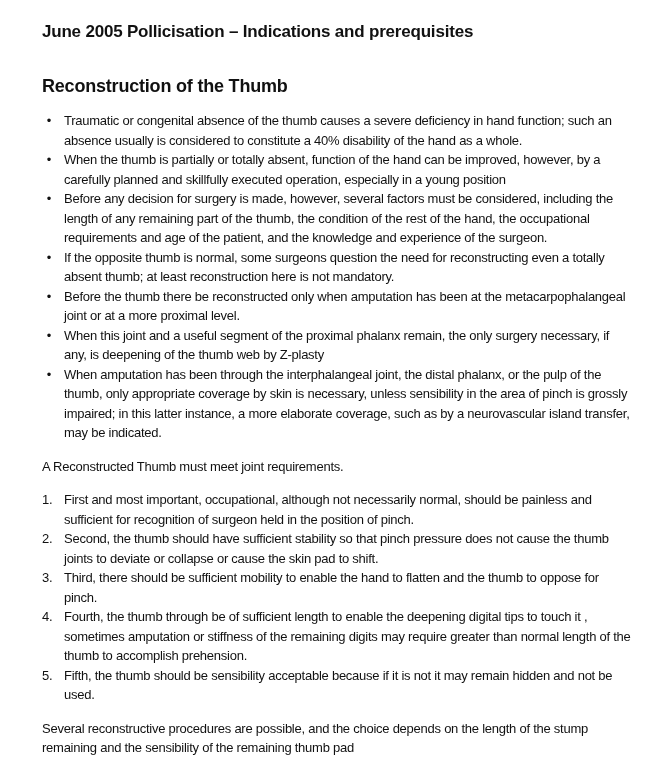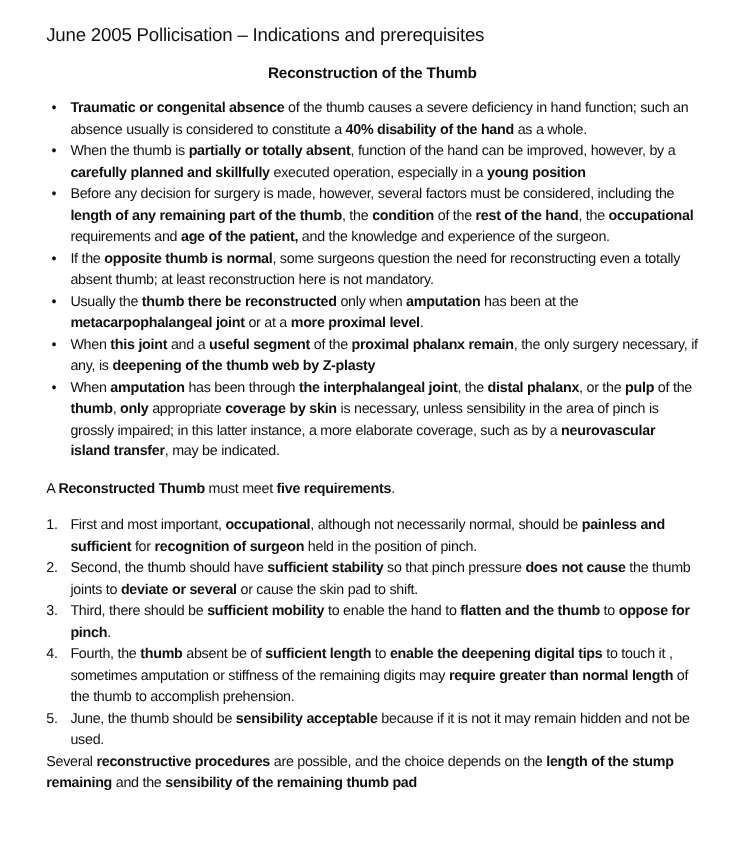--- a/index.html
+++ b/index.html
@@ -2,53 +2,53 @@
 <html><head>
 <meta charset="utf-8">
 <style>
   html, body { margin: 0; padding: 0; background: #ffffff; }
   body {
     width: 665px; height: 766px; overflow: hidden;
     font-family: "Liberation Sans", sans-serif;
     color: #111;
   }
   .page { position: relative; padding: 22px 30px 0 42px; }
-  .title { font-size: 17px; font-weight: normal; margin: 0 0 16px 0; letter-spacing: -0.2px; }
-  .subtitle { font-size: 14px; font-weight: bold; margin: 0 0 14px 0; letter-spacing: -0.2px; text-align: center; }
+  .title { font-size: 17px; font-weight: bold; margin: 0 0 34px 0; letter-spacing: -0.2px; }
+  .subtitle { font-size: 18px; font-weight: bold; margin: 0 0 14px 0; letter-spacing: -0.2px; }
   ul.bullets { list-style: none; margin: 0; padding: 0; }
   ul.bullets li { position: relative; padding-left: 22px; font-size: 13px; line-height: 19.5px; letter-spacing: -0.25px; }
   ul.bullets li .marker { position: absolute; left: 0; top: 0; width: 14px; text-align: center; }
   .para { font-size: 13px; line-height: 19.5px; letter-spacing: -0.25px; margin: 14px 0 14px 0; }
   ol.reqs { list-style: none; margin: 0; padding: 0; }
   ol.reqs li { position: relative; padding-left: 22px; font-size: 13px; line-height: 19.5px; letter-spacing: -0.25px; }
   ol.reqs li .marker { position: absolute; left: 0; top: 0; }
-  .final { margin-top: 0; }
-  b { font-weight: bold; }
+  .final { margin-top: 14px; }
+  b { font-weight: normal; }
 </style>
 </head>
 <body>
 
 <div class="page">
   <h1 class="title">June 2005 Pollicisation – Indications and prerequisites</h1>
   <h2 class="subtitle">Reconstruction of the Thumb</h2>
 
   <ul class="bullets" id="bullets">
       <li><span class="marker">•</span><b>Traumatic or congenital absence</b><span> of the thumb causes a severe deficiency in hand function; such an absence usually is considered to constitute a </span><b>40% disability of the hand</b><span> as a whole.</span></li>
       <li><span class="marker">•</span><span>When the thumb is </span><b>partially or totally absent</b><span>,  function of the hand can be improved, however, by a </span><b>carefully planned and skillfully</b><span> executed operation, especially in a </span><b>young position</b></li>
       <li><span class="marker">•</span><span>Before any decision for surgery is made, however, several factors must be considered, including the </span><b>length of any remaining part of the thumb</b><span>, the </span><b>condition</b><span> of the </span><b>rest of the hand</b><span>, the </span><b>occupational</b><span> requirements and </span><b>age of the patient,</b><span> and the knowledge and experience of the surgeon.</span></li>
       <li><span class="marker">•</span><span>If the </span><b>opposite thumb is normal</b><span>, some surgeons question the need for reconstructing even a totally absent thumb; at least reconstruction here is not mandatory.</span></li>
-      <li><span class="marker">•</span><span>Usually the </span><b>thumb there be reconstructed</b><span> only when </span><b>amputation</b><span> has been at the </span><b>metacarpophalangeal joint</b><span> or at a </span><b>more proximal level</b><span>.</span></li>
+      <li><span class="marker">•</span><span>Before the </span><b>thumb there be reconstructed</b><span> only when </span><b>amputation</b><span> has been at the </span><b>metacarpophalangeal joint</b><span> or at a </span><b>more proximal level</b><span>.</span></li>
       <li><span class="marker">•</span><span>When </span><b>this joint</b><span> and a </span><b>useful segment</b><span> of the </span><b>proximal phalanx remain</b><span>, the only surgery necessary, if any, is </span><b>deepening of the thumb web by Z-plasty</b></li>
       <li><span class="marker">•</span><span>When </span><b>amputation</b><span> has been through </span><b>the interphalangeal joint</b><span>, the </span><b>distal phalanx</b><span>, or the </span><b>pulp</b><span> of the </span><b>thumb</b><span>, </span><b>only</b><span> appropriate </span><b>coverage by skin</b><span> is necessary, unless sensibility in the area of pinch is grossly impaired; in this latter instance, a more elaborate coverage, such as by a </span><b>neurovascular island transfer</b><span>, may be indicated.</span></li>
     </ul>
 
-  <p class="para" id="req-intro"><span>A </span><b>Reconstructed Thumb</b><span> must meet </span><b>five requirements</b><span>.</span></p>
+  <p class="para" id="req-intro"><span>A </span><b>Reconstructed Thumb</b><span> must meet </span><b>joint requirements</b><span>.</span></p>
 
   <ol class="reqs" id="reqs">
       <li><span class="marker">1.</span><span>First and most important, </span><b>occupational</b><span>, although not necessarily normal, should be </span><b>painless and sufficient</b><span> for </span><b>recognition of surgeon</b><span> held in the position of pinch.</span></li>
-      <li><span class="marker">2.</span><span>Second, the thumb should have </span><b>sufficient stability</b><span> so that pinch pressure </span><b>does not cause</b><span> the thumb joints to </span><b>deviate or several</b><span> or cause the skin pad to shift.</span></li>
+      <li><span class="marker">2.</span><span>Second, the thumb should have </span><b>sufficient stability</b><span> so that pinch pressure </span><b>does not cause</b><span> the thumb joints to </span><b>deviate or collapse</b><span> or cause the skin pad to shift.</span></li>
       <li><span class="marker">3.</span><span>Third, there should be </span><b>sufficient mobility</b><span> to enable the hand to </span><b>flatten and the thumb</b><span> to </span><b>oppose for pinch</b><span>.</span></li>
-      <li><span class="marker">4.</span><span>Fourth, the </span><b>thumb</b><span> absent be of </span><b>sufficient length</b><span> to </span><b>enable the deepening digital tips</b><span> to touch it , sometimes amputation or stiffness of the remaining digits may </span><b>require greater than normal length</b><span> of the thumb to accomplish prehension.</span></li>
-      <li><span class="marker">5.</span><span>June, the thumb should be </span><b>sensibility acceptable</b><span> because if it is not it may remain hidden and not be used.</span></li>
+      <li><span class="marker">4.</span><span>Fourth, the </span><b>thumb</b><span> through be of </span><b>sufficient length</b><span> to </span><b>enable the deepening digital tips</b><span> to touch it , sometimes amputation or stiffness of the remaining digits may </span><b>require greater than normal length</b><span> of the thumb to accomplish prehension.</span></li>
+      <li><span class="marker">5.</span><span>Fifth, the thumb should be </span><b>sensibility acceptable</b><span> because if it is not it may remain hidden and not be used.</span></li>
     </ol>
 
   <p class="para final" id="closing"><span>Several </span><b>reconstructive procedures</b><span> are possible, and the choice depends on the </span><b>length of the stump remaining</b><span> and the </span><b>sensibility of the remaining thumb pad</b></p>
 </div>
 
 </body></html>

